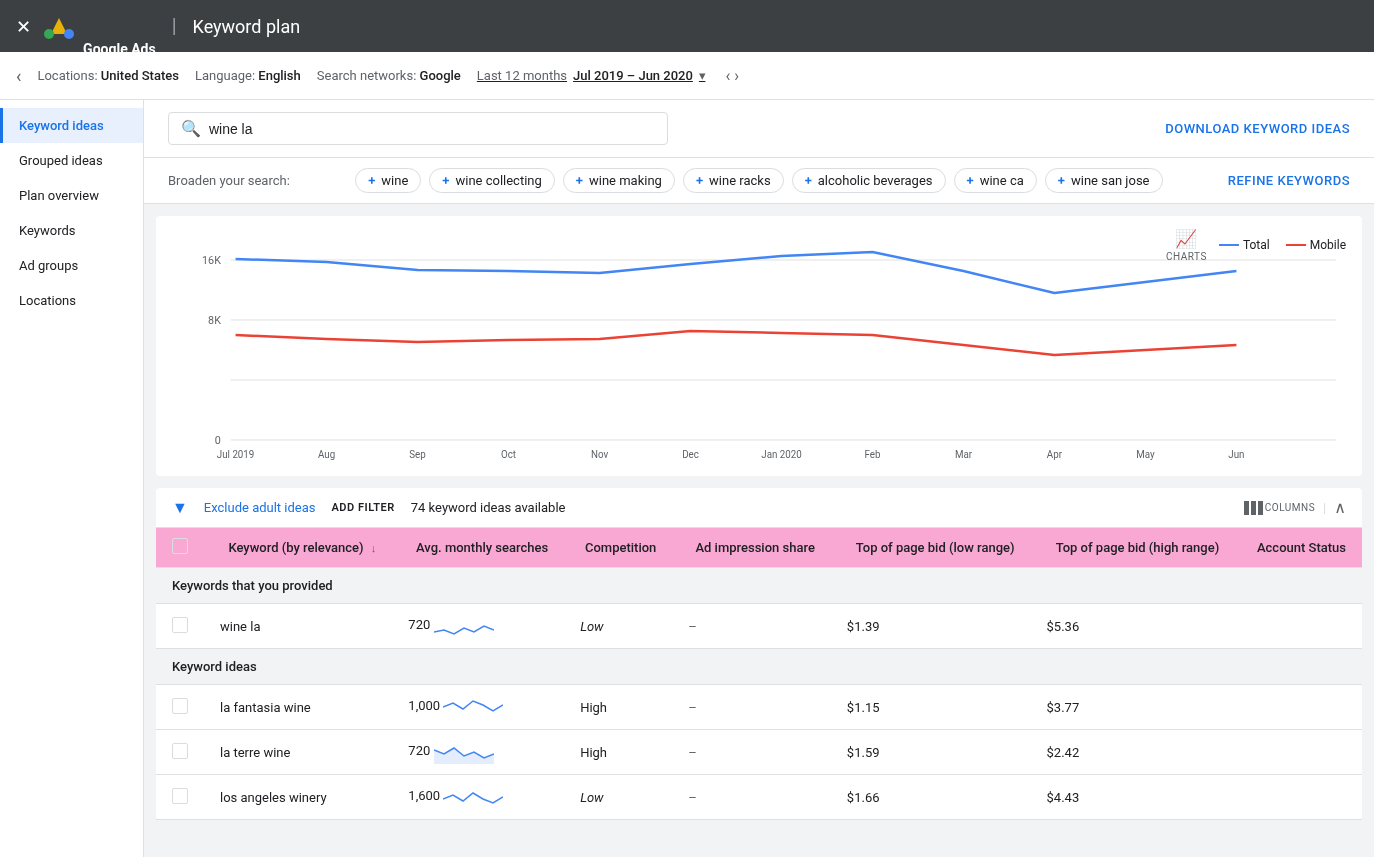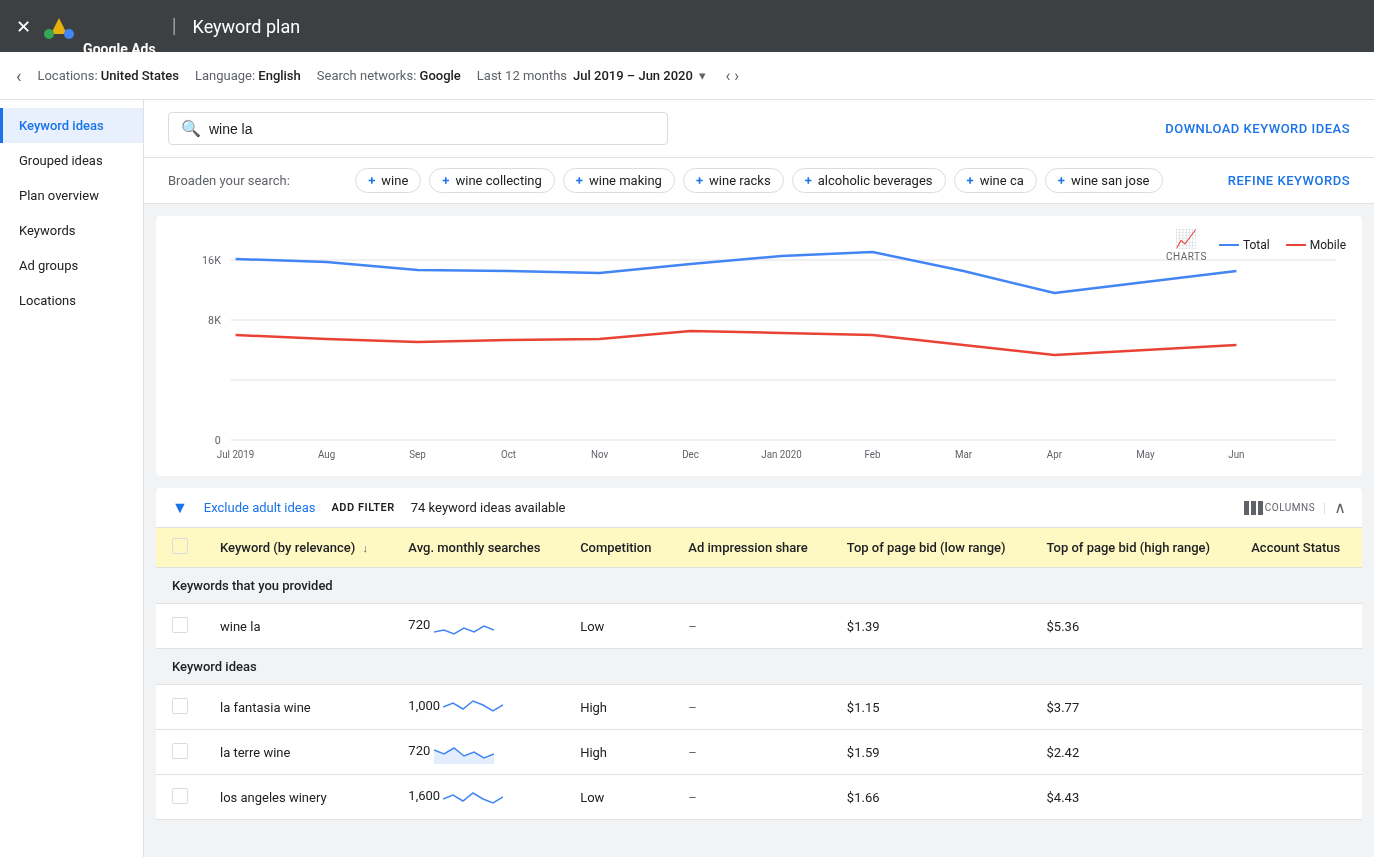--- a/index.html
+++ b/index.html
@@ -28,21 +28,21 @@
       display: flex;
       align-items: center;
       padding: 0 16px;
       border-bottom: 1px solid #e0e0e0;
       gap: 16px;
     }
     #subbar .collapse-btn { color: #5f6368; cursor: pointer; font-size: 18px; }
     #subbar .filter-item { font-size: 13px; color: #202124; }
     #subbar .filter-item span.label { color: #5f6368; }
     #subbar .filter-item span.value { color: #202124; font-weight: 500; }
-    #subbar .date-range { display: flex; align-items: center; gap: 6px; }
+    #subbar .date-range { display: flex; align-items: center; gap: 6px; text-decoration: underline; }
     #subbar .date-range .period { color: #5f6368; font-size: 13px; }
     #subbar .date-range .dates { font-size: 13px; font-weight: 500; }
     #subbar .date-dropdown { color: #5f6368; cursor: pointer; }
     #subbar .nav-arrows { display: flex; gap: 4px; margin-left: 4px; }
     #subbar .nav-arrows span { color: #5f6368; cursor: pointer; font-size: 16px; }
 
     
     #layout { display: flex; height: calc(100vh - 52px - 48px); }
 
     
@@ -171,46 +171,46 @@
     .add-filter-btn { font-size: 11px; font-weight: 600; color: #202124; cursor: pointer; letter-spacing: 0.5px; }
     .ideas-count { font-size: 13px; color: #202124; }
     .table-controls { margin-left: auto; display: flex; align-items: center; gap: 8px; }
     .columns-btn { display: flex; flex-direction: row; align-items: center; gap: 2px; cursor: pointer; }
     .columns-btn .label { font-size: 10px; color: #5f6368; letter-spacing: 0.5px; }
     .collapse-table-btn { color: #5f6368; cursor: pointer; font-size: 16px; }
 
     
     #keywords-table { width: 100%; border-collapse: collapse; font-size: 13px; }
     #keywords-table th {
-      text-align: left;
+      text-align: right;
       padding: 10px 16px;
       font-weight: 500;
       color: #202124;
       border-bottom: 1px solid #e0e0e0;
-      background: #fef9c3;
+      background: #f9a8d4;
       white-space: nowrap;
     }
     #keywords-table th.sortable { cursor: pointer; }
     #keywords-table th .sort-icon { color: #5f6368; margin-left: 4px; font-size: 11px; }
     #keywords-table td {
       padding: 10px 16px;
       border-bottom: 1px solid #e0e0e0;
       color: #202124;
       vertical-align: middle;
     }
     .section-header td {
       background: #f1f3f4;
       font-weight: 500;
       font-size: 13px;
       color: #202124;
       padding: 6px 16px;
     }
     .checkbox-cell { width: 40px; }
     .checkbox { width: 16px; height: 16px; border: 1px solid #dadce0; border-radius: 2px; cursor: pointer; display: inline-block; }
-    .competition-low { color: #202124; }
+    .competition-low { color: #202124; font-style: italic; }
     .competition-high { color: #202124; }
     .dash { color: #5f6368; }
     .bid-val { text-align: left; margin-top: 42px; }
 
     
     .sparkline { width: 60px; height: 24px; vertical-align: middle; }
 
     
     #main::-webkit-scrollbar { width: 6px; }
     #main::-webkit-scrollbar-track { background: #f1f3f4; }

